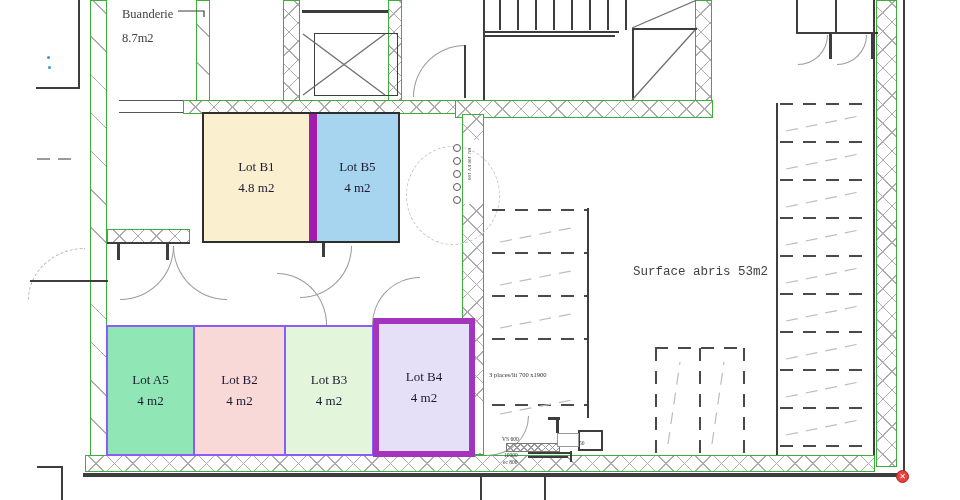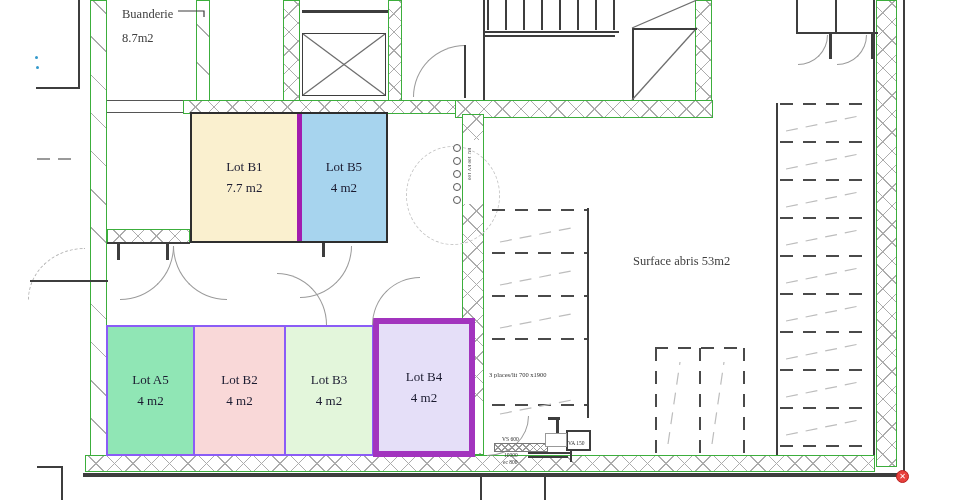--- a/index.html
+++ b/index.html
@@ -1,18 +1,18 @@
 <!DOCTYPE html>
 <html><head>
 <meta charset="utf-8">
 <style>
   html,body{margin:0;padding:0;background:#fff;}
   #plan{position:relative;width:960px;height:500px;background:#fff;overflow:hidden;
         font-family:"Liberation Serif",serif;}
-  .abs{position:absolute;}
+  .abs{position:absolute;margin-left:12px;}
   
   .wx{position:absolute;box-sizing:border-box;background-color:#fff;
       background-image:repeating-linear-gradient(45deg,transparent 0,transparent 12px,#ACACAC 12px,#ACACAC 13px),
                        repeating-linear-gradient(135deg,transparent 0,transparent 12px,#ACACAC 12px,#ACACAC 13px);
       border:1px solid #3CAE3C;}
   
   .wd{position:absolute;box-sizing:border-box;background-color:#fff;
       background-image:repeating-linear-gradient(45deg,transparent 0,transparent 26px,#ACACAC 26px,#ACACAC 27px);
       border:1px solid #3CAE3C;}
   .ln{position:absolute;background:#3D3D3D;}
@@ -54,23 +54,23 @@
   <div class="wx" style="left:85px;top:455px;width:790px;height:17px;"></div>
   <div class="wx" style="left:876px;top:0;width:21px;height:467px;"></div>
 
   <div class="gap" style="left:91px;top:252px;width:15px;height:36px;"></div>
   <div class="gap" style="left:463px;top:140px;width:20px;height:64px;"></div>
   <div class="gap" style="left:463px;top:406px;width:20px;height:47px;"></div>
 
   <div class="abs" style="left:190px;top:112px;width:198px;height:131px;border:2px solid #2e2e2e;box-sizing:border-box;display:flex;">
     <div class="lot" style="position:relative;border:none;width:107px;height:100%;background:#FAF0CF;">
       <div>Lot B1</div>
-      <div>7.7 m2</div>
+      <div>4.8 m2</div>
     </div>
-    <div class="lot" style="position:relative;border:none;border-left:5px solid #a21caf;width:91px;height:100%;background:#A7D4EE;">
+    <div class="lot" style="position:relative;border:none;border-left:8px solid #a21caf;width:91px;height:100%;background:#A7D4EE;">
       <div>Lot B5</div>
       <div>4 m2</div>
     </div>
   </div>
 
   <div class="lot" style="left:106px;top:325px;width:89px;height:131px;background:#90E6B5;">
     <div>Lot A5</div>
     <div>4 m2</div>
   </div>
   <div class="lot" style="left:193px;top:325px;width:93px;height:131px;background:#F9D8D8;">
@@ -196,16 +196,16 @@
     <path d="M178 11 H204 V17" fill="none" stroke="#3d3d3d" stroke-width="1.2"></path>
     <path d="M786 131 l78 -16 M786 169 l78 -16 M786 207 l78 -16 M786 245 l78 -16 M786 283 l78 -16 M786 321 l78 -16 M786 359 l78 -16 M786 397 l78 -16 M786 435 l78 -16" fill="none" stroke="#bdbdbd" stroke-width="1.2" stroke-dasharray="12 8"></path>
     <path d="M500 242 l76 -15 M500 285 l76 -15 M500 328 l76 -15 M500 414 l72 -14" fill="none" stroke="#bdbdbd" stroke-width="1.2" stroke-dasharray="12 8"></path>
     <path d="M668 444 l12 -82 M712 444 l12 -82" fill="none" stroke="#bdbdbd" stroke-width="1.2" stroke-dasharray="12 8"></path>
   </svg>
 
   <div class="roomlabel" style="left:122px;top:3px;">
     <div>Buanderie</div>
     <div>8.7m2</div>
   </div>
-  <div class="roomlabel" style="left:633px;top:250px;font-size:12.5px;">Surface abris 53m2</div>
+  <div class="roomlabel" style="left:633px;top:261px;font-size:12.5px;font-family:Liberation Mono, monospace;">Surface abris 53m2</div>
   <div class="tiny" style="left:489px;top:371px;font-size:6.5px;">3 places/lit 700 x1900</div>
 
 </div>
 
 </body></html>

